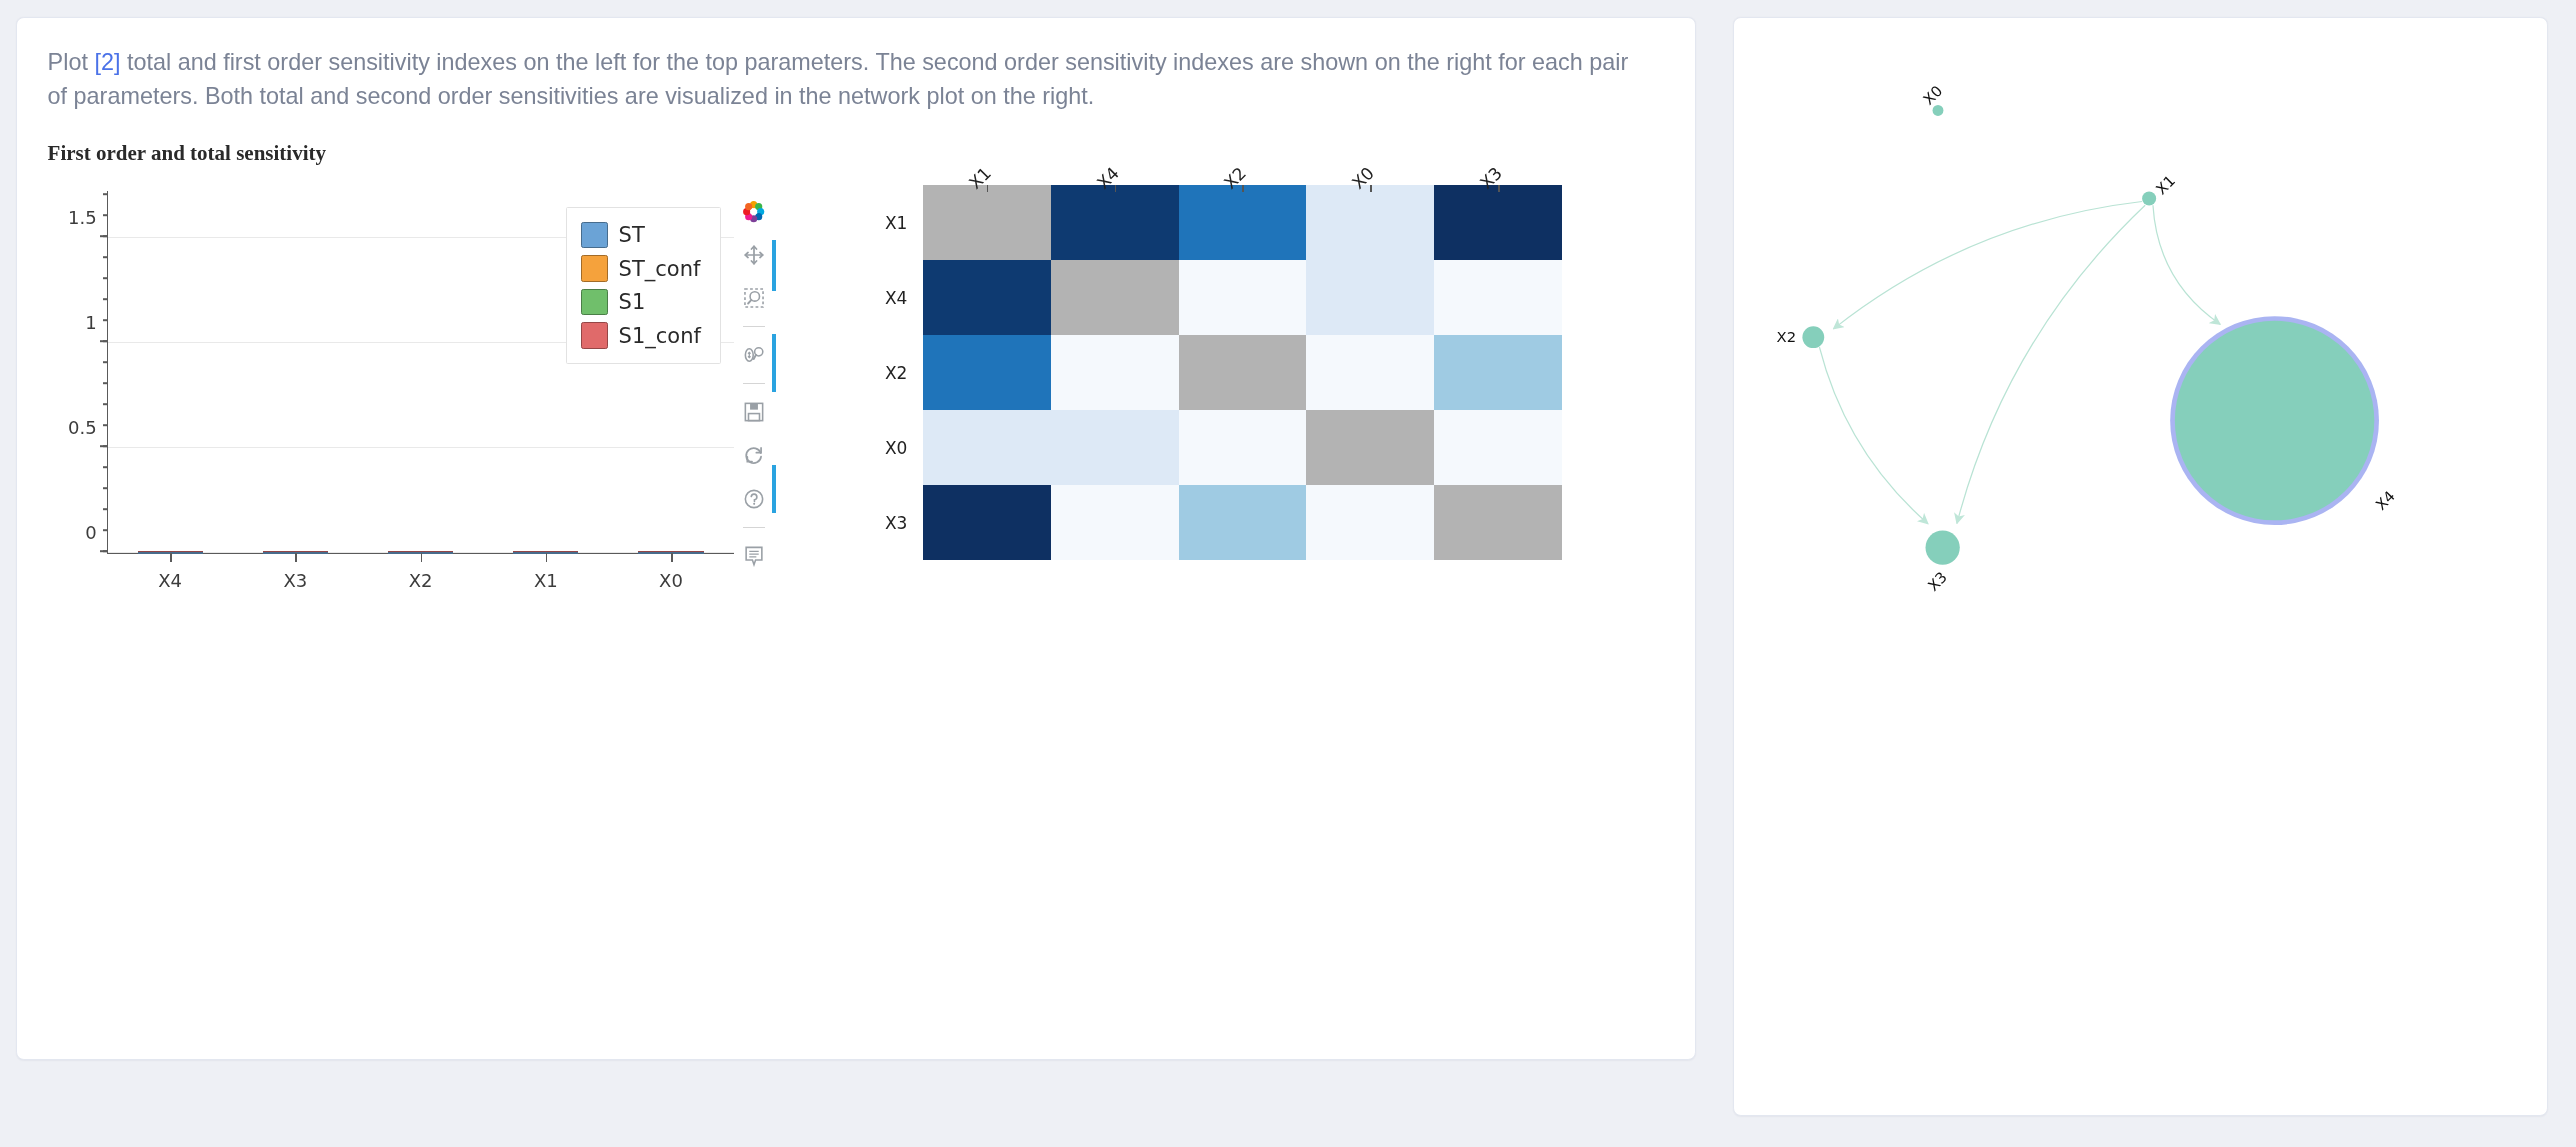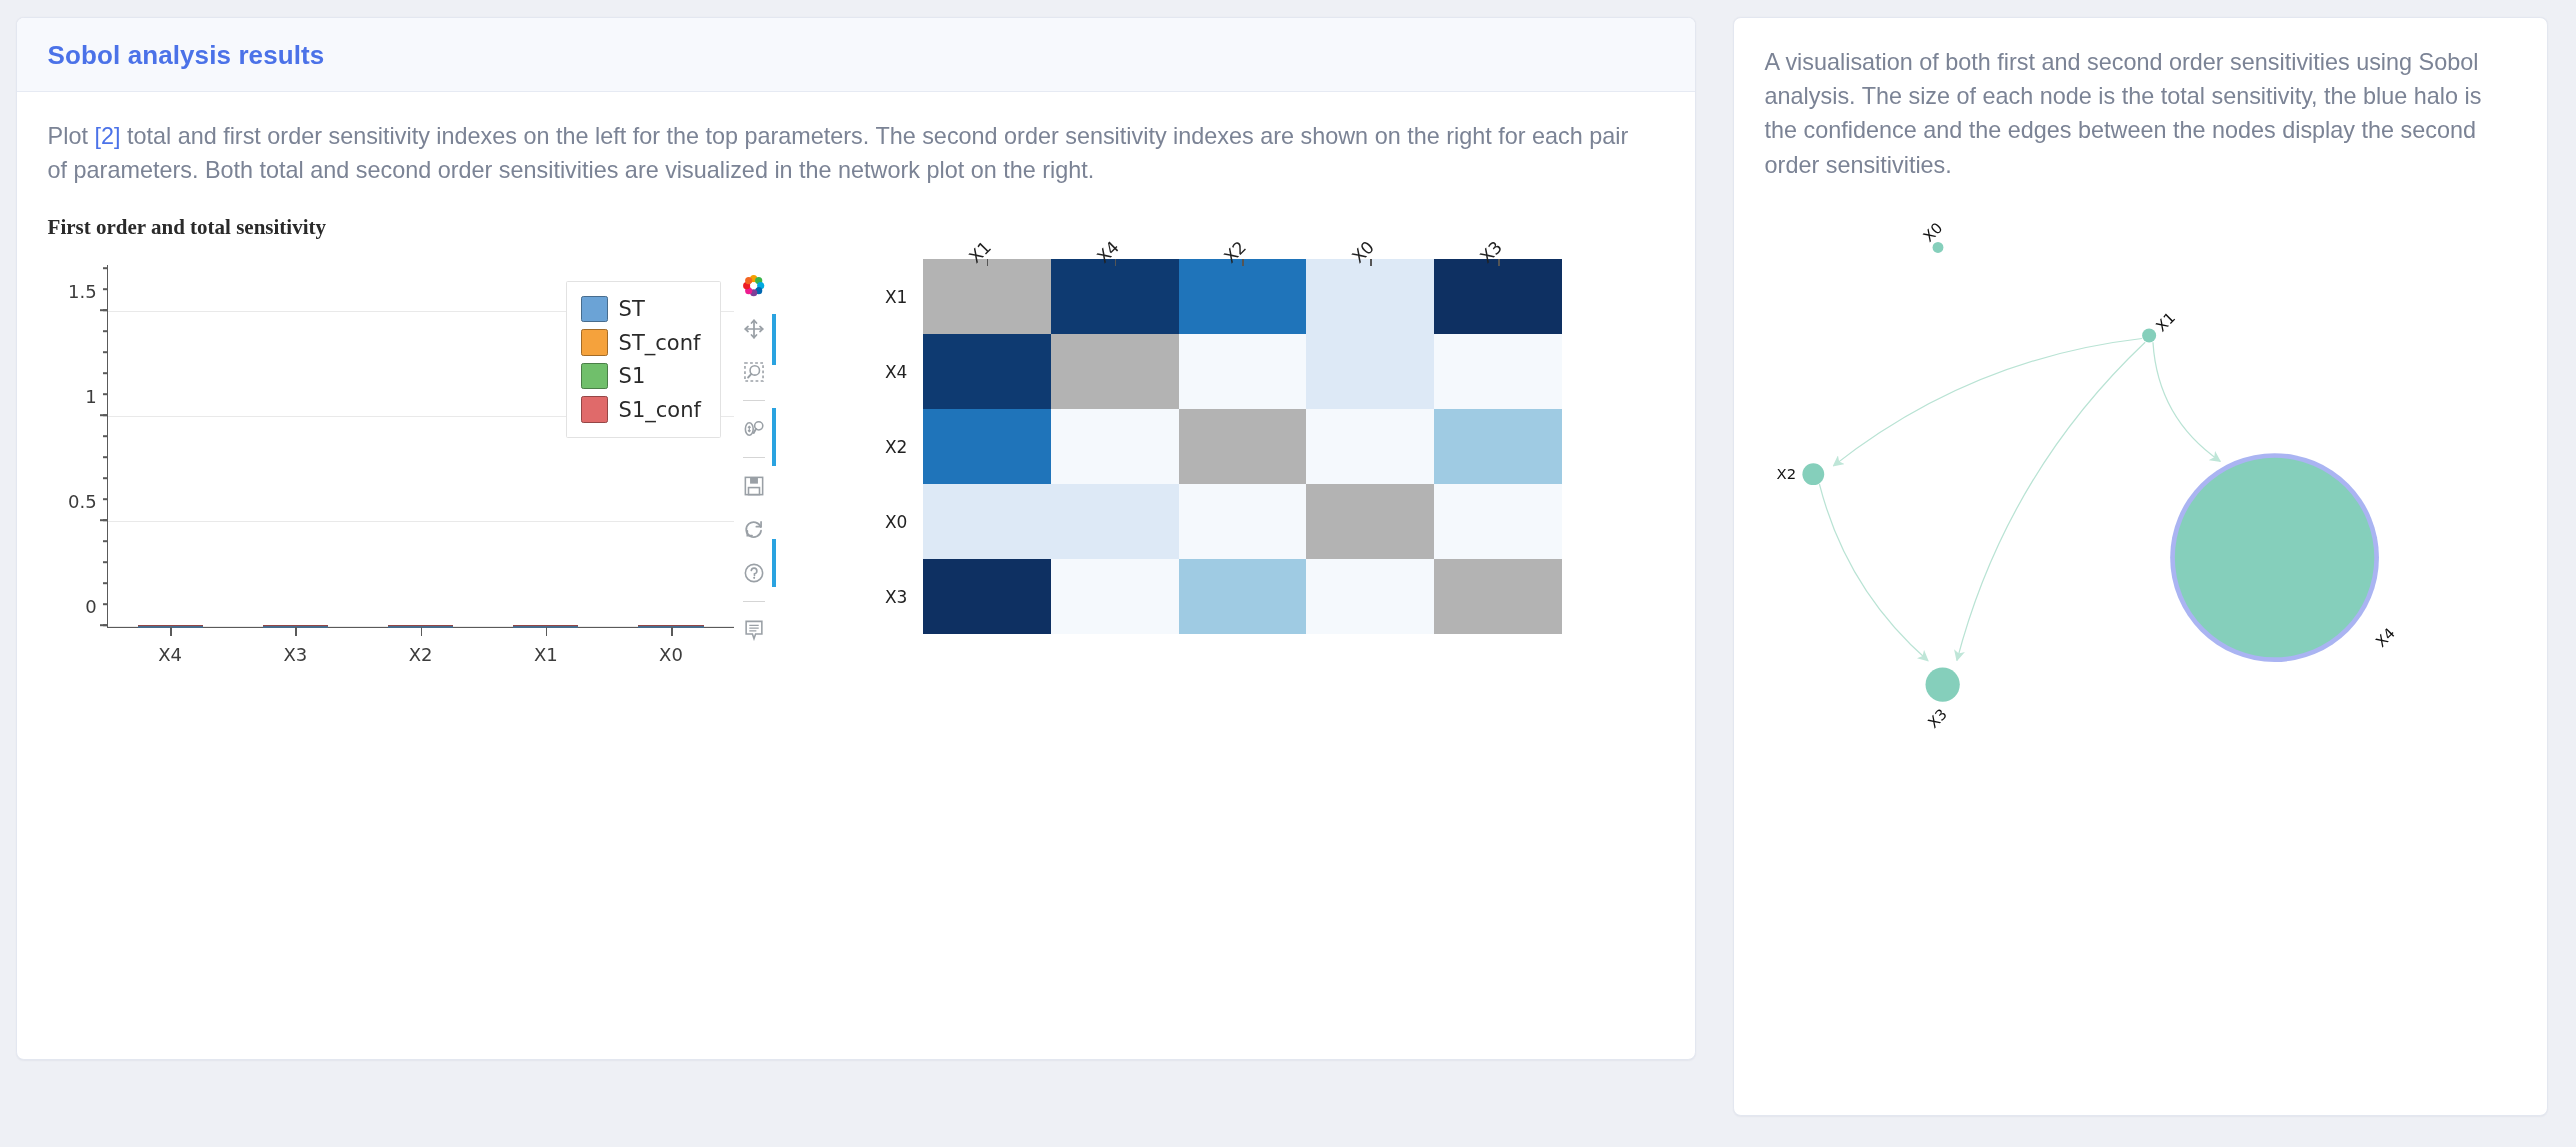--- a/index.html
+++ b/index.html
@@ -135,23 +135,20 @@
   .viewlink {
     margin:14px 0 0 31px; color:#4b72e8; font-size:23.4px; cursor:pointer;
   }
 </style>
 </head>
 <body>
 
 <div class="page">
 
   <div class="card card-left">
-    <div class="card-head">
-      <div class="card-title">Sobol analysis results</div>
-    </div>
     <div class="card-body">
       <div class="desc">
         <span>Plot </span><span class="ref">[2]</span><span> total and first order sensitivity indexes on the left for the top parameters. The second order sensitivity indexes are shown on the right for each pair of parameters. Both total and second order sensitivities are visualized in the network plot on the right.</span>
       </div>
 
       <div class="plot-row">
 
         <div class="barchart-wrap">
           <div class="plot-title">First order and total sensitivity</div>
           <div class="bar-plot">
@@ -398,21 +395,20 @@
               </div>
           </div>
         </div>
 
       </div>
     </div>
   </div>
 
   <div class="card card-right">
     <div class="card-body">
-      <div class="desc desc-right">A visualisation of both first and second order sensitivities using Sobol analysis. The size of each node is the total sensitivity, the blue halo is the confidence and the edges between the nodes display the second order sensitivities.</div>
 
       <div class="net-wrap" style="padding:0;">
         <svg class="net-svg" viewBox="0 0 960 880">
           <defs>
             <marker id="arrow" viewBox="0 0 10 10" refX="9" refY="5" markerWidth="9" markerHeight="9" orient="auto-start-reverse">
               <path d="M 0 0 L 10 5 L 0 10 L 2.6 5 z" fill="#bfe6d8"></path>
             </marker>
           </defs>
           <g id="net-edges">
               <path d="M 483.7572212486117 178.81720328943646 Q 262.6785008762495 204.53451703950716 87.87978050388728 342.31183078957787" fill="none" stroke="#b9e3d4" stroke-width="1.6" marker-end="url(#arrow)"></path>

